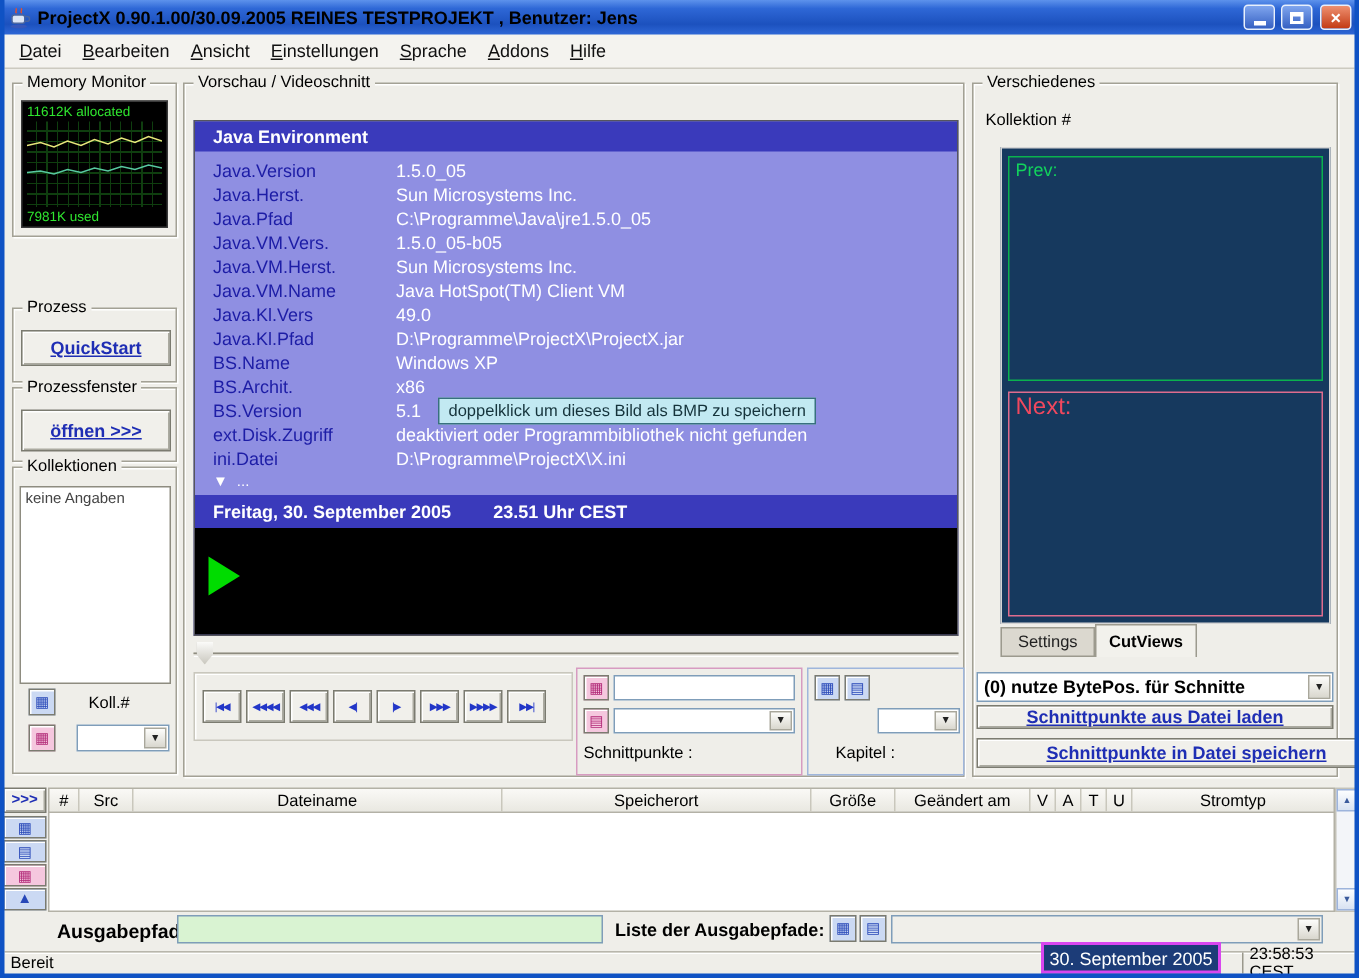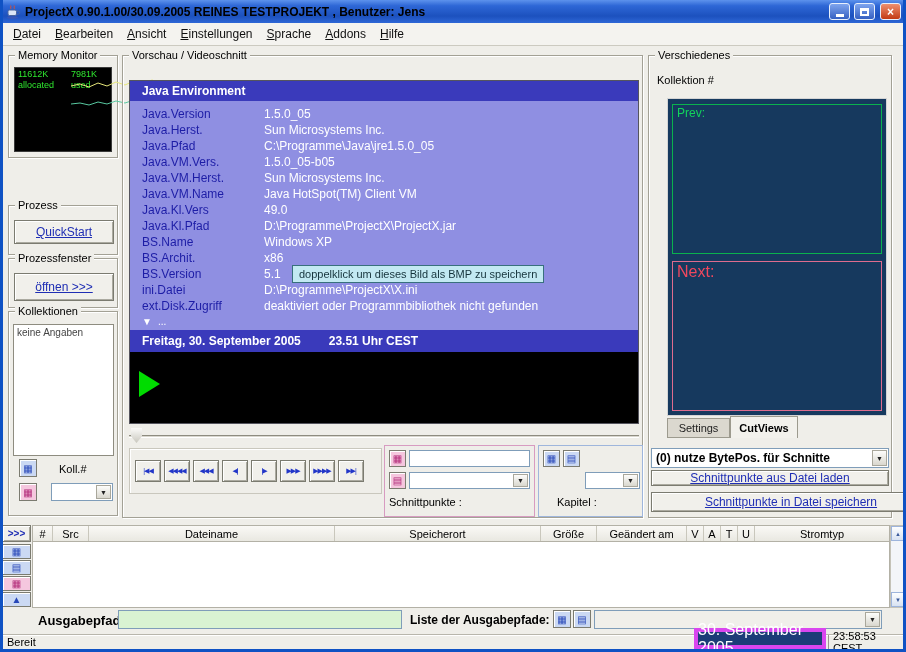--- a/index.html
+++ b/index.html
@@ -20,33 +20,33 @@
 .menu-item{font-size:12px;color:#101010;padding:3px 7px;cursor:default}
 .menu-item::first-letter{text-decoration:underline}
 
 
 .group{position:absolute;border:1px solid #A3A195;box-shadow:inset 1px 1px 0 #FFF,1px 1px 0 #FFF}
 .gtitle{position:absolute;top:-7px;left:6px;background:#EFEEE9;padding:0 3px;font-size:11px;color:#000;line-height:13px;white-space:nowrap}
 .small-label{font-size:11px;color:#000;white-space:nowrap}
 
 
 .btn{display:flex;align-items:center;justify-content:center;background:#F1F0EB;border:1px solid #7B7B70;box-shadow:inset 1px 1px 0 #FFF,inset -1px -1px 0 #ABAAA0;font-size:12px;color:#1F2EB4;text-decoration:underline;cursor:default;white-space:nowrap}
-.btn.bold{font-weight:normal}
+.btn.bold{font-weight:bold}
 .iconbtn{display:flex;align-items:center;justify-content:center;border:1px solid #7B7B70;box-shadow:inset 1px 1px 0 #FFF;font-size:10px;background:#F1F0EB;cursor:default}
 .iconbtn.pink{background:#F5C7DE;color:#B12877}
 .iconbtn.blue{background:#CBD9F3;color:#2747B8}
 .tfield{background:#FFF;border:1px solid #7F9DB9}
 .combo{position:relative;background:#FFF;border:1px solid #7F9DB9;cursor:default}
 .combo .cval{display:block;font-size:12px;padding:2px 18px 0 4px;white-space:nowrap;overflow:hidden}
 .combo .cval.bold{font-weight:bold}
 .carrow{position:absolute;top:1px;right:1px;bottom:1px;width:15px;display:flex;align-items:center;justify-content:center;font-size:7px;color:#222;background:linear-gradient(#FDFDFB,#D9D7CE);border:1px solid #A9A79B}
 
 
 #g-memory{left:8px;top:55px;width:110px;height:103px}
-#mem-screen{position:absolute;left:5px;top:11px;width:98px;height:85px;background:#000;border:1px solid #3A3A3A;padding:1px 3px;display:flex;flex-direction:row}
+#mem-screen{position:absolute;left:5px;top:11px;width:98px;height:85px;background:#000;border:1px solid #3A3A3A;padding:1px 3px;display:flex;flex-direction:column}
 .memtext{font-size:9px;color:#2FE62F;line-height:11px}
 #mem-graph{flex:1;margin:1px 0;position:relative;background:repeating-linear-gradient(to right,transparent 0 6px,#0F3E0F 6px 7px),repeating-linear-gradient(to bottom,transparent 0 6px,#0F3E0F 6px 7px)}
 #mem-graph svg{position:absolute;inset:0}
 
 
 #g-prozess{left:8px;top:205px;width:110px;height:50px}
 #btn-quickstart{position:absolute;left:5px;top:14px;width:100px;height:24px}
 #g-pfenster{left:8px;top:258px;width:110px;height:50px}
 #btn-open{position:absolute;left:5px;top:14px;width:100px;height:28px}
 #g-koll{left:8px;top:311px;width:110px;height:205px}
@@ -115,21 +115,21 @@
 
 #out-label{position:absolute;left:38px;top:613px;font-size:13px;font-weight:bold}
 #out-field{position:absolute;left:118px;top:610px;width:284px;height:19px;background:#D9F3D2}
 #outlist-label{position:absolute;left:410px;top:613px;font-size:12px;font-weight:bold}
 #outlist-btn1{position:absolute;left:553px;top:610px;width:18px;height:18px}
 #outlist-btn2{position:absolute;left:573px;top:610px;width:18px;height:18px}
 #out-combo{position:absolute;left:594px;top:610px;width:288px;height:19px;background:#F0EFEA}
 
 
 #statusbar{position:absolute;left:3px;top:634px;width:900px;height:15px;border-top:1px solid #B8B6AC;box-shadow:inset 0 1px 0 #FFF;display:flex;align-items:center;padding:0 4px;font-size:11px;color:#000}
-#status-date{position:absolute;left:694px;top:628px;width:132px;height:21px;background:#1C3C78;border:4px solid #d946ef;color:#FFF;font-size:16px;display:flex;align-items:center;justify-content:center;z-index:20}
+#status-date{position:absolute;left:694px;top:628px;width:120px;height:21px;background:#1C3C78;border:2px solid #d946ef;color:#FFF;font-size:12px;display:flex;align-items:center;justify-content:center;z-index:20}
 #status-time{position:absolute;left:828px;top:635px;width:75px;height:14px;font-size:11px;display:flex;align-items:center;padding-left:4px;border-left:1px solid #9A988C;z-index:20}
 </style>
 </head>
 <body>
 
 <div id="window">
 
   <div id="titlebar">
     <span style="display:flex">
       <svg width="16" height="16" viewBox="0 0 16 16">
@@ -248,26 +248,26 @@
           </div>
         <div class="prow">
             <span class="pkey">BS.Archit.</span>
             <span class="pval">x86</span>
           </div>
         <div class="prow">
             <span class="pkey">BS.Version</span>
             <span class="pval">5.1</span>
           </div>
         <div class="prow">
+            <span class="pkey">ext.Disk.Zugriff</span>
+            <span class="pval">deaktiviert oder Programmbibliothek nicht gefunden</span>
+          </div>
+        <div class="prow">
             <span class="pkey">ini.Datei</span>
             <span class="pval">D:\Programme\ProjectX\X.ini</span>
-          </div>
-        <div class="prow">
-            <span class="pkey">ext.Disk.Zugriff</span>
-            <span class="pval">deaktiviert oder Programmbibliothek nicht gefunden</span>
           </div>
       </div>
       <div id="pv-more">
         <span>▼</span>
         <span>...</span>
       </div>
       <div id="pv-datebar">
         <span>Freitag, 30. September 2005</span>
         <span>23.51 Uhr CEST</span>
       </div>

